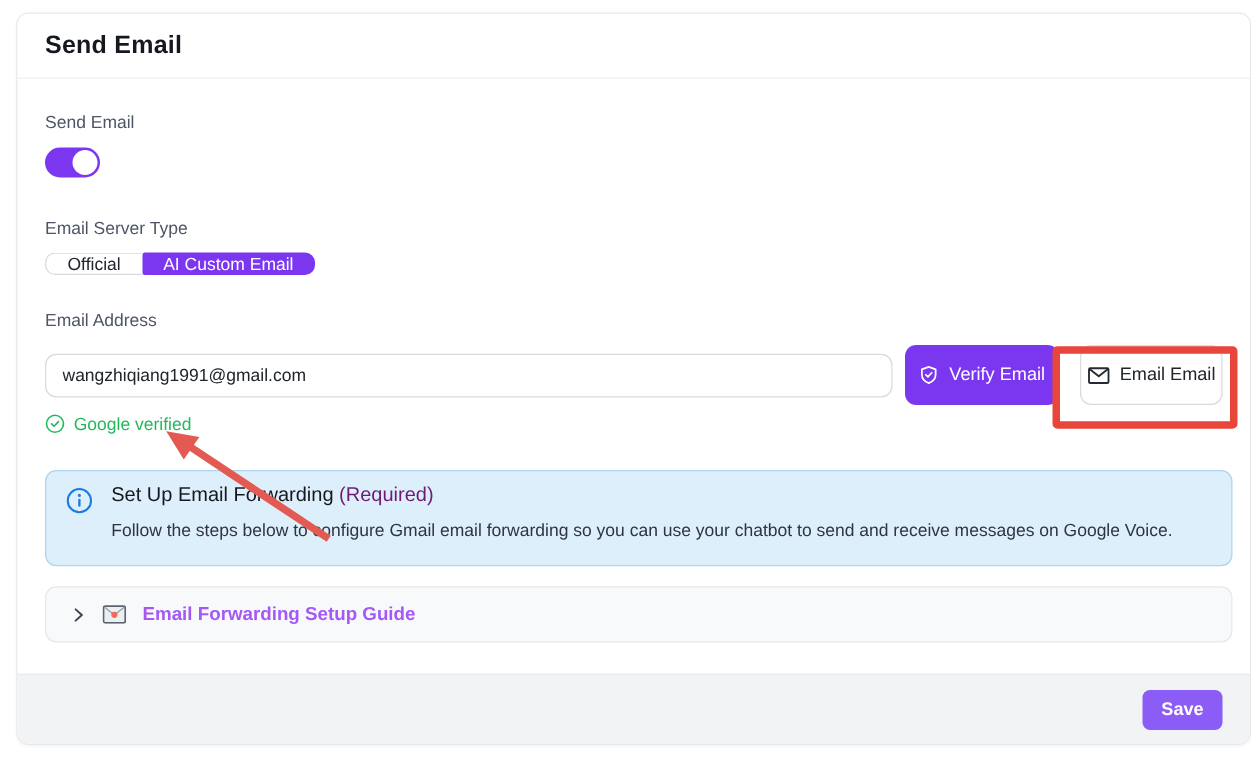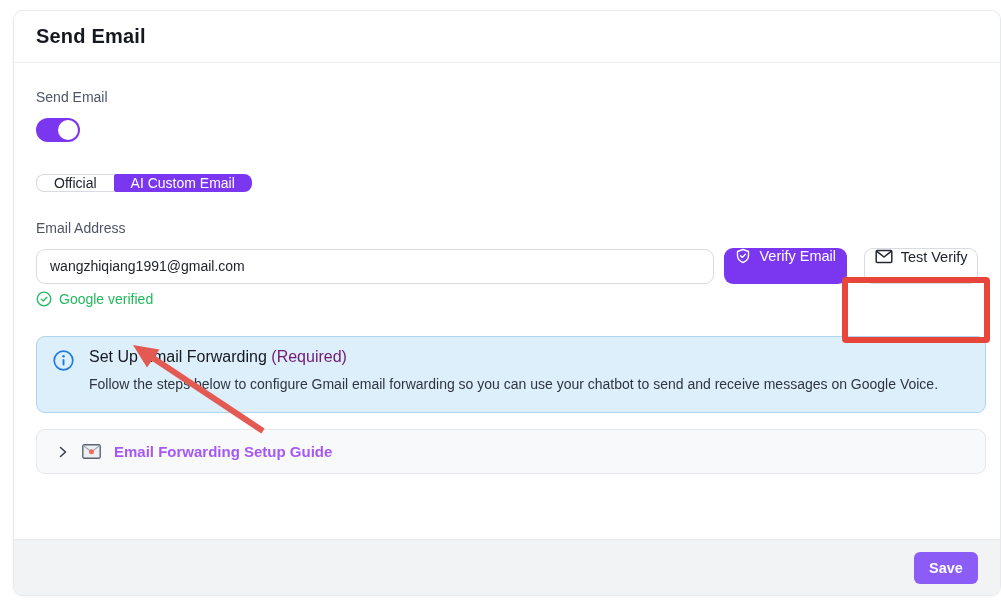--- a/index.html
+++ b/index.html
@@ -46,22 +46,22 @@
     border-radius:2px 8px 8px 2px; cursor:pointer;
   }
 
   
   .input-row { display:flex; align-items:center; margin-bottom:0; }
   .email-input {
     width:685px; height:35px; border:1px solid #d8dbe1; border-radius:9px;
     padding:0 13px; font-size:14px; color:#20242c; outline:none;
     font-family:"Liberation Sans", sans-serif; background:#fff;
   }
-  .btn { display:inline-flex; align-items:flex-start; justify-content:center; gap:8px;
-         height:36px; border-radius:9px; font-size:14.5px; cursor:pointer;
+  .btn { display:inline-flex; align-items:center; justify-content:center; gap:8px;
+         height:48px; border-radius:9px; font-size:14.5px; cursor:pointer;
          font-family:"Liberation Sans", sans-serif; }
   .btn-verify { width:124px; margin-left:10px; background:#7b36f0; color:#fff; border:none; }
   .btn-test   { width:115px; margin-left:17px; background:#fff; color:#20242c; border:1px solid #d8dbe1; }
 
   .verified-row { display:flex; align-items:center; gap:7px; margin-top:7px; }
   .verified-text { font-size:14px; color:#22b95c; }
 
   
   .info-box {
     margin-top:29px; width:950px; min-height:77px;
@@ -111,20 +111,21 @@
     </div>
 
     <div class="card-body">
 
       <div class="field-label">Send Email</div>
 
       <div class="toggle">
         <div class="toggle-knob"></div>
       </div>
 
+      <div class="field-label" style="margin-bottom:12px;">Email Server Type</div>
 
       <div class="segmented">
         <div class="seg-official">Official</div>
         <div class="seg-custom">AI Custom Email</div>
       </div>
 
       <div class="field-label" style="margin-bottom:12px;">Email Address</div>
 
       <div class="input-row">
         <input class="email-input" type="text" value="wangzhiqiang1991@gmail.com" style="">
@@ -137,21 +138,21 @@
           </span>
           <span>Verify Email</span>
         </button>
         <button class="btn btn-test">
           <span style="display:inline-flex;">
             <svg width="18" height="15" viewBox="0 0 18 15" fill="none">
               <rect x="1.2" y="1.6" width="15.6" height="11.8" rx="1" stroke="#242a33" stroke-width="1.5"></rect>
               <path d="M1.6 2.2 L9 8 L16.4 2.2" stroke="#242a33" stroke-width="1.5" stroke-linejoin="round"></path>
             </svg>
           </span>
-          <span>Test Verify</span>
+          <span>Email Email</span>
         </button>
       </div>
 
       <div class="verified-row">
         <span style="display:inline-flex;">
           <svg width="16" height="16" viewBox="0 0 16 16" fill="none">
             <circle cx="8" cy="8" r="6.8" stroke="#22b95c" stroke-width="1.3"></circle>
             <path d="M5.2 8.1 L7.2 10 L10.8 6.3" stroke="#22b95c" stroke-width="1.3" stroke-linecap="round" stroke-linejoin="round"></path>
           </svg>
         </span>

